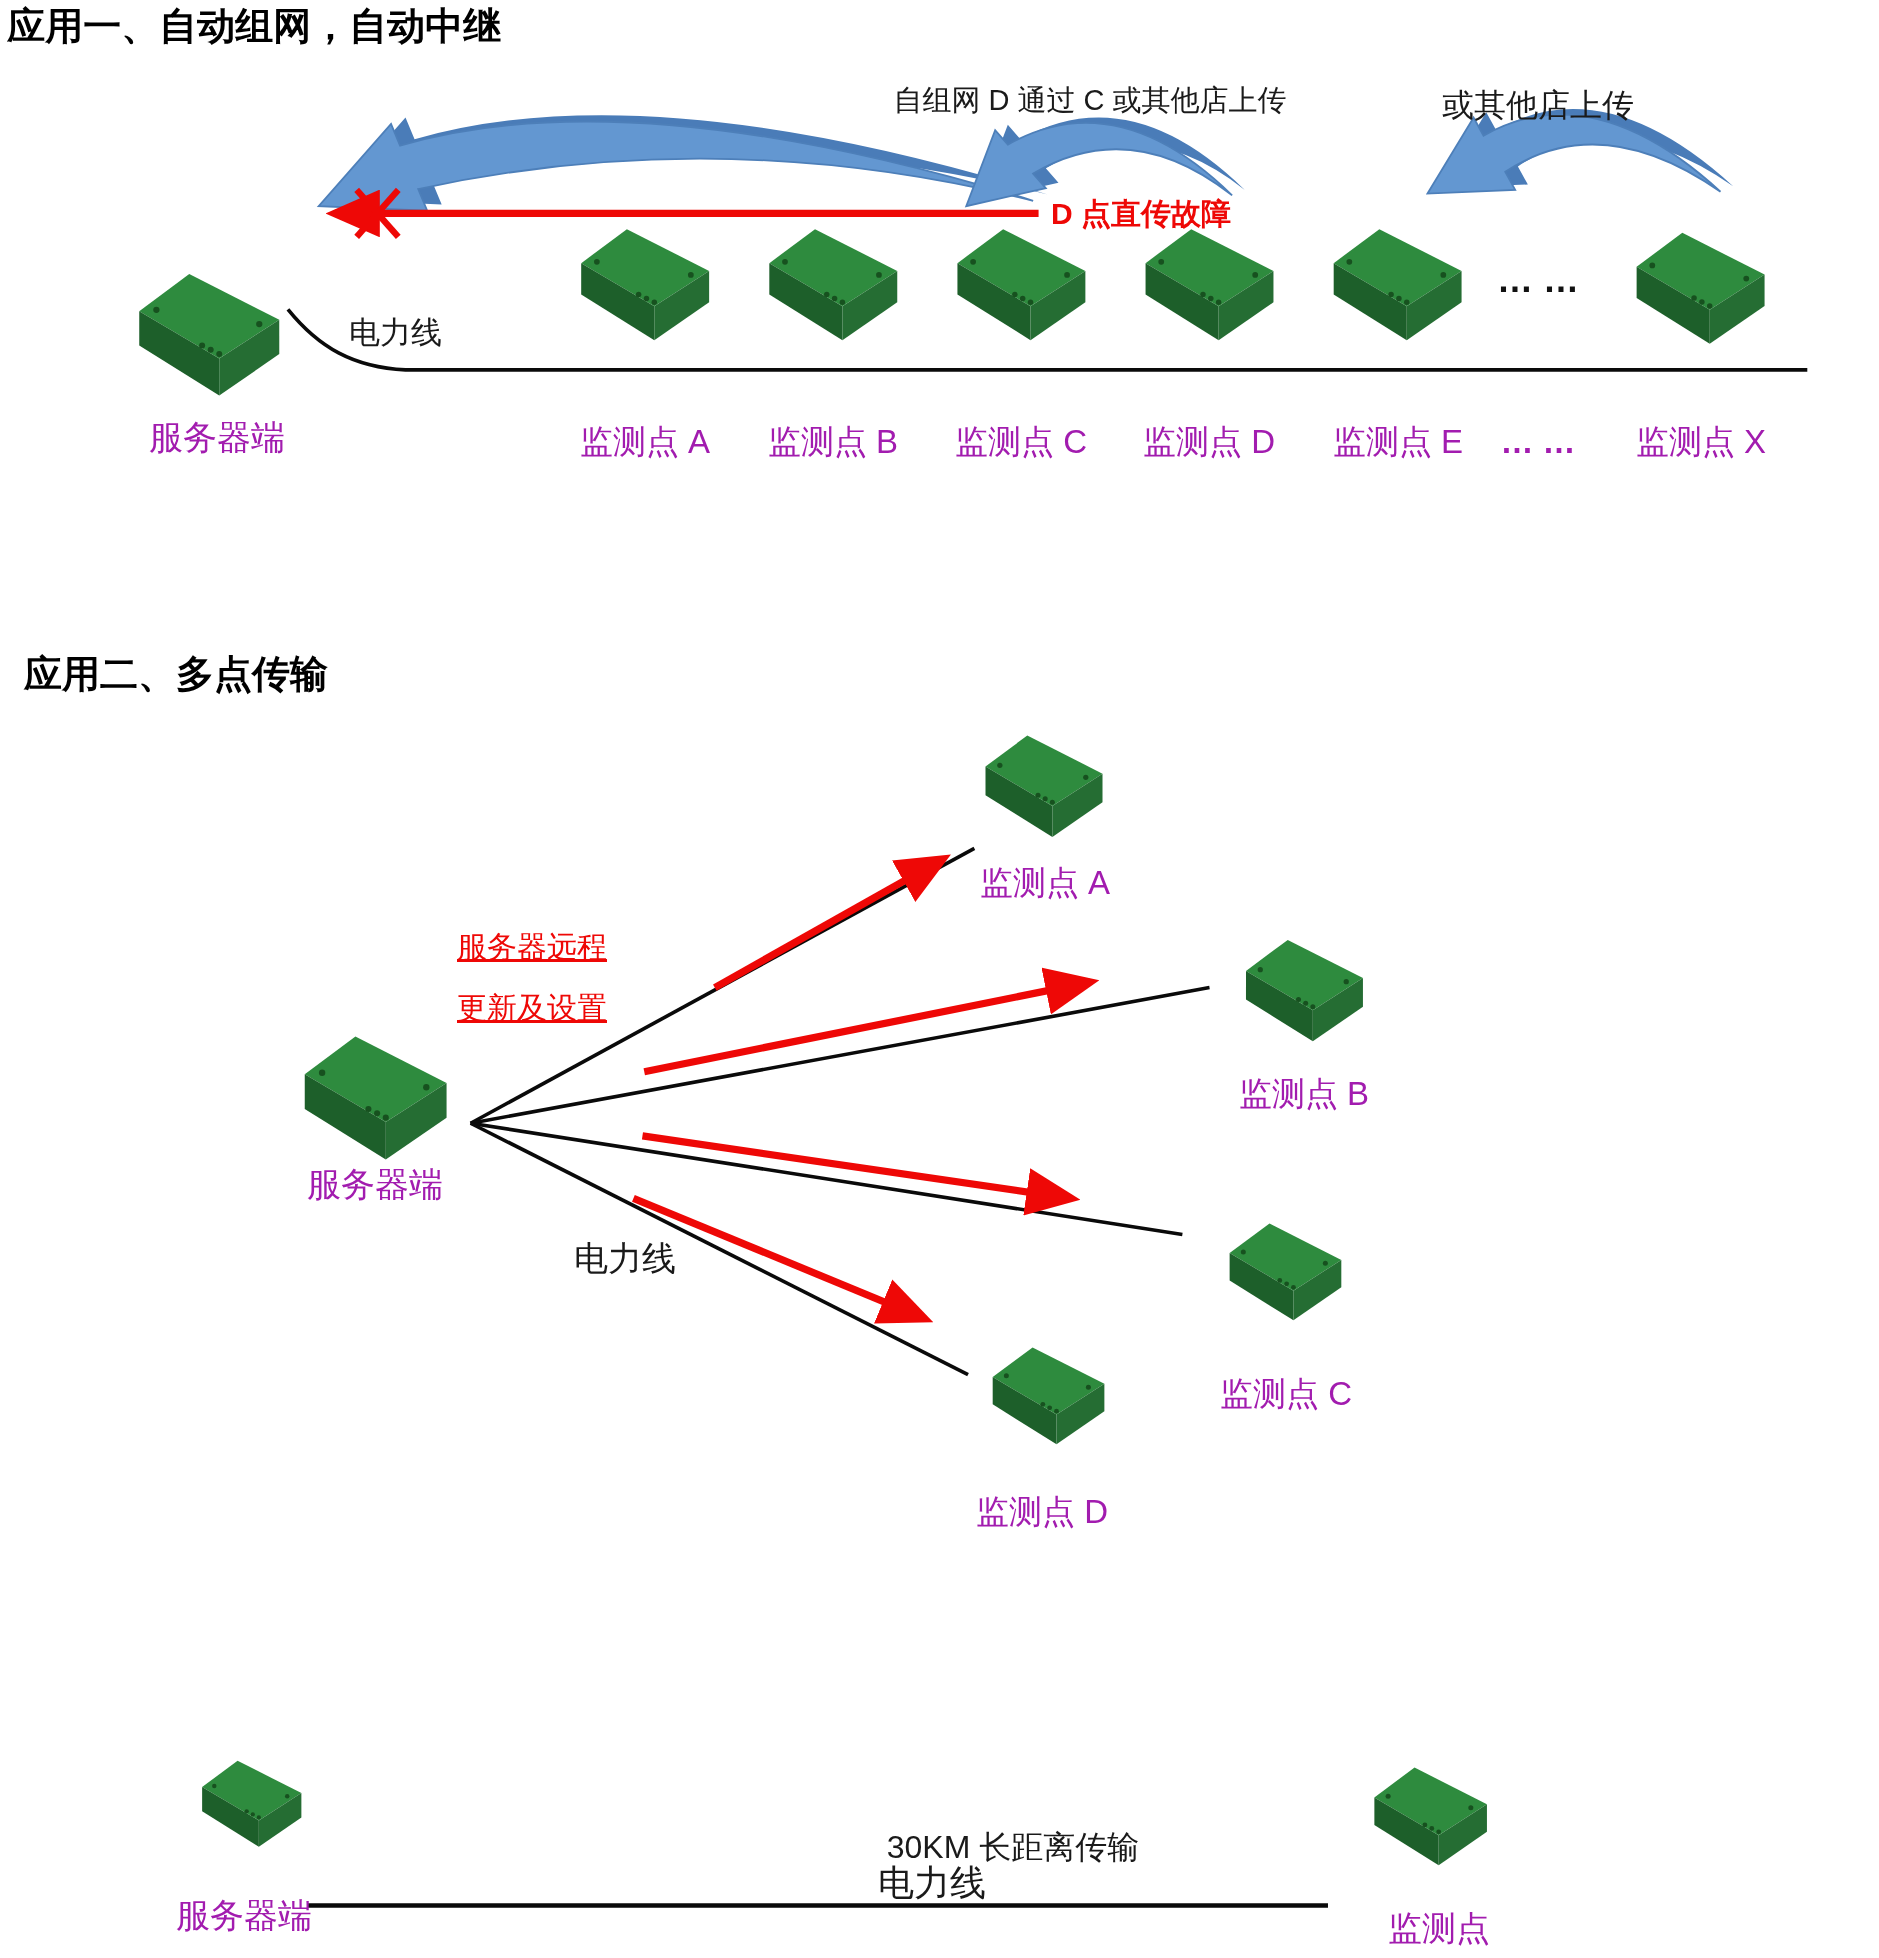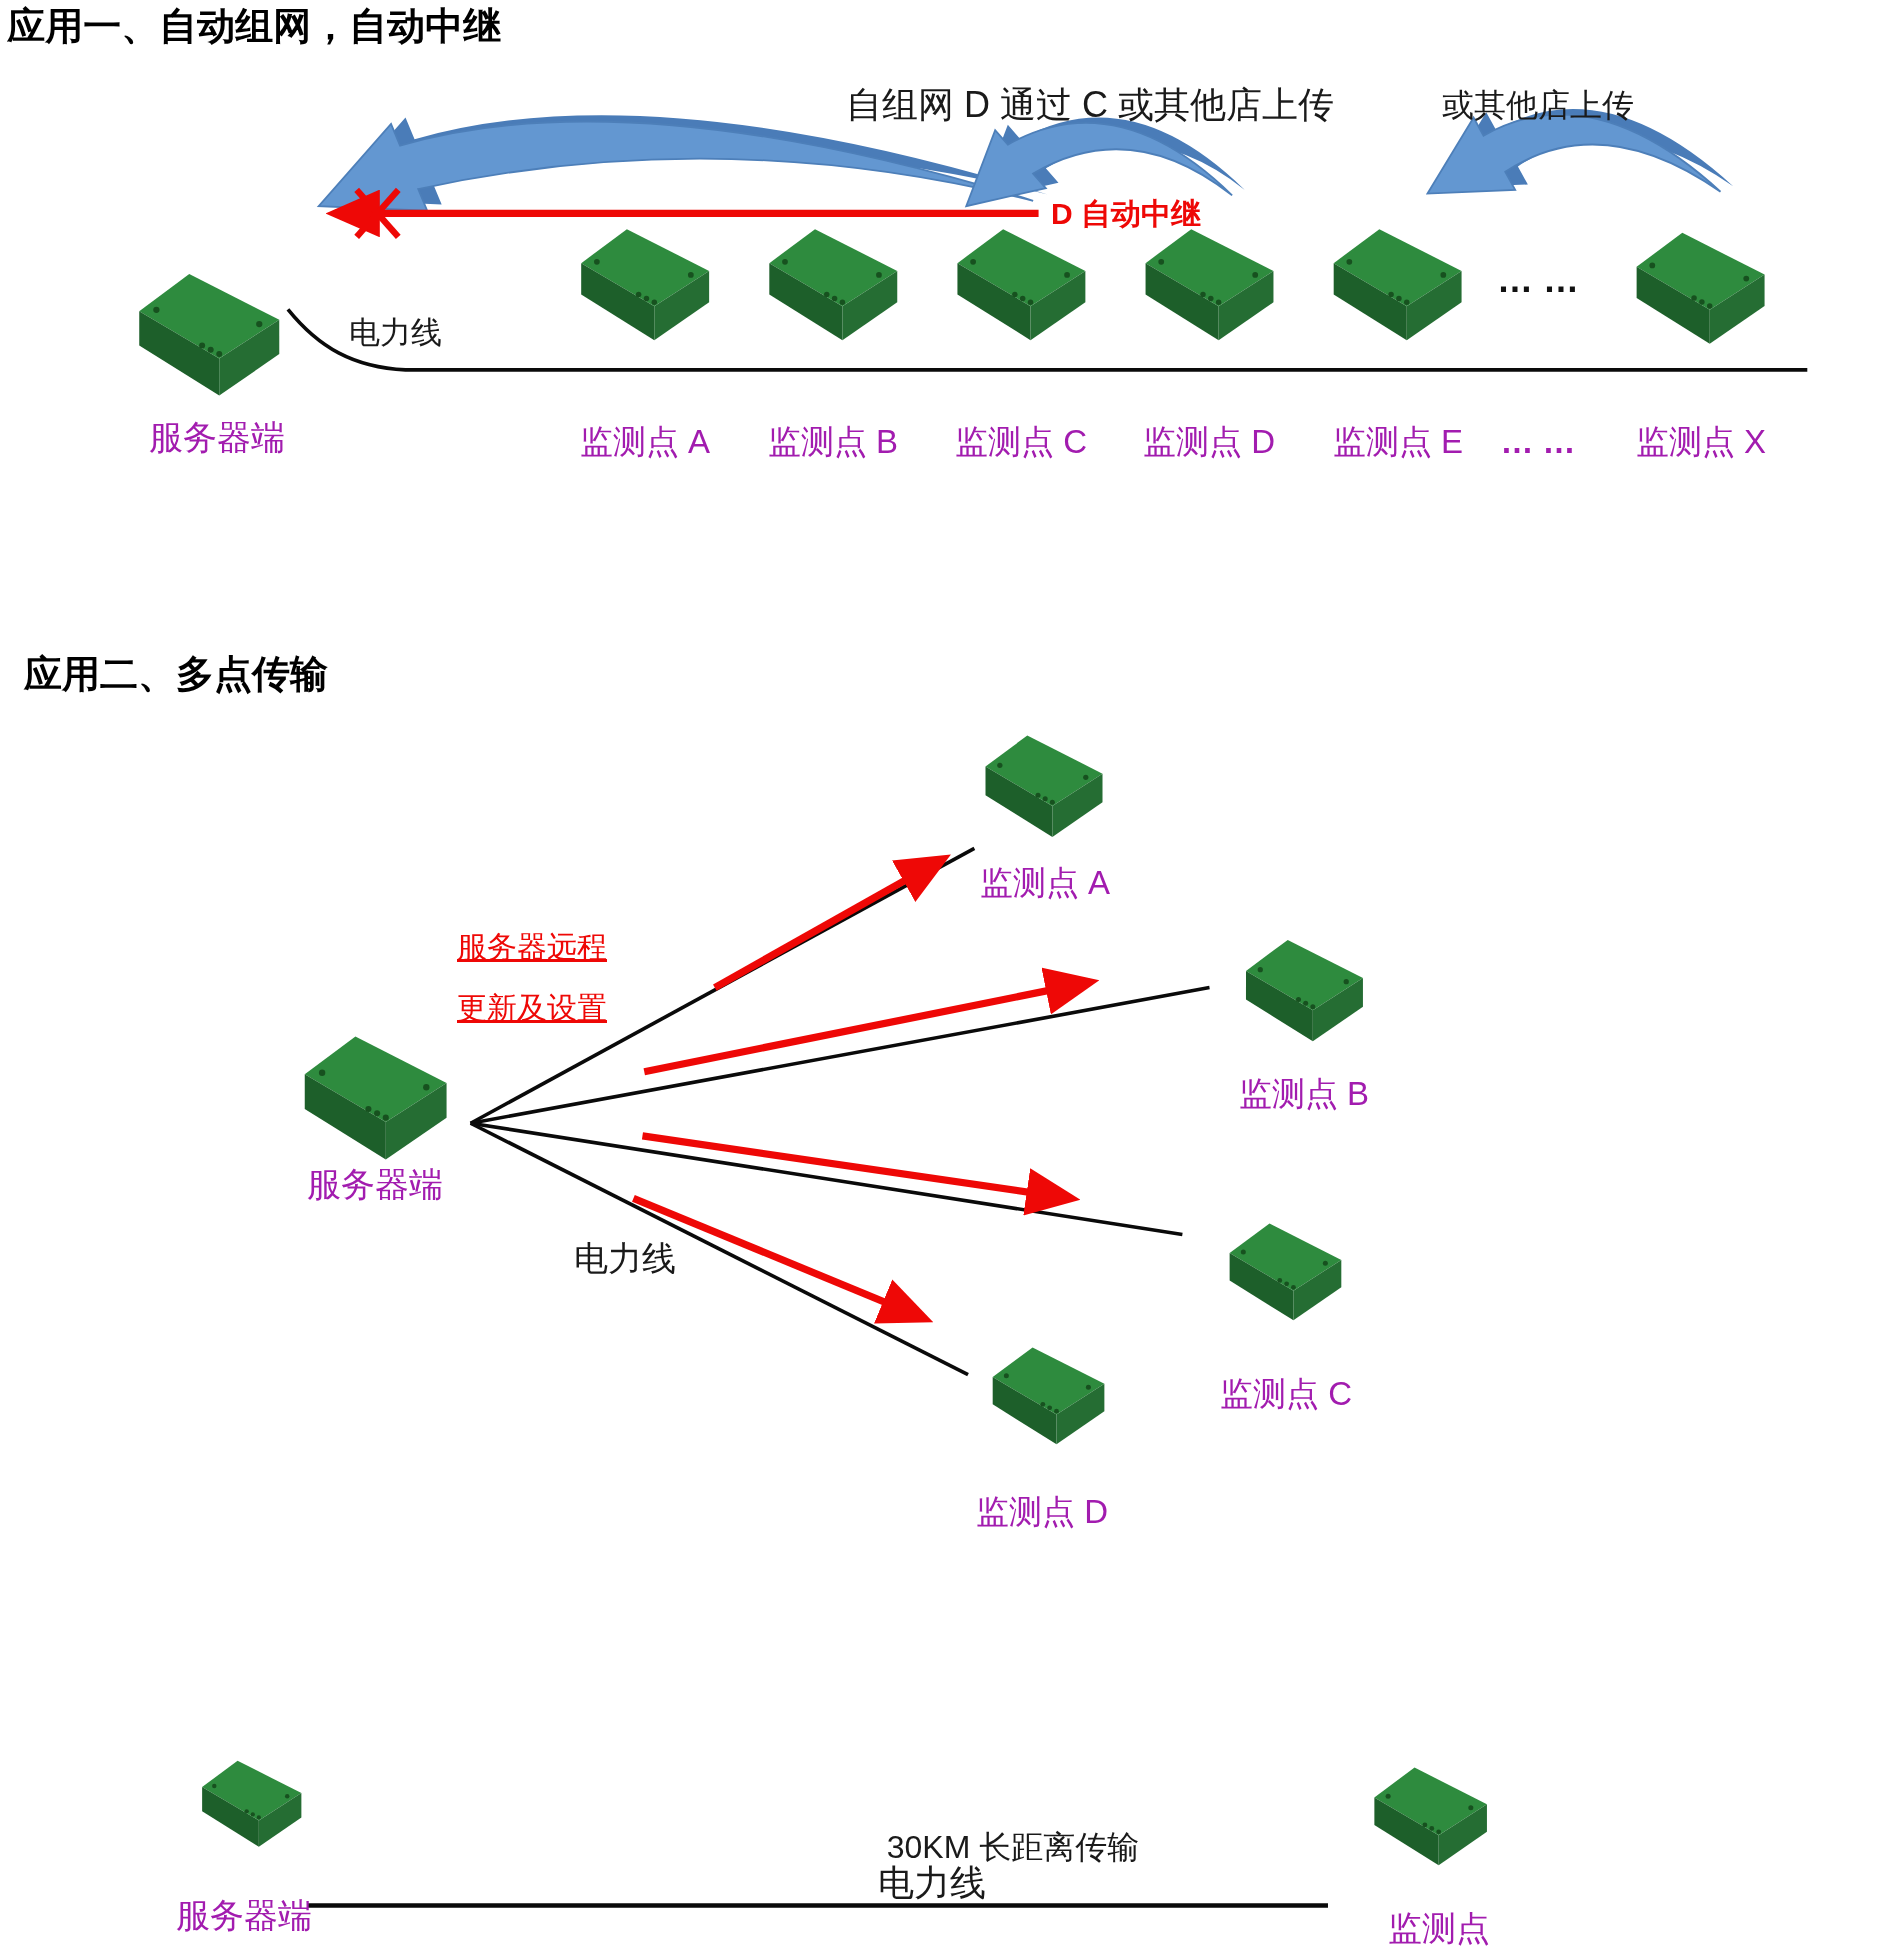--- a/index.html
+++ b/index.html
@@ -81,23 +81,23 @@
     <use href="#sym-device" x="1376" y="1036" width="132" height="120"></use>
     <use href="#sym-device" x="1358" y="1340" width="126" height="134"></use>
     <use href="#sym-device" x="1096" y="1477" width="126" height="134"></use>
 
     <line x1="340" y1="2107" x2="1468" y2="2107" stroke="#0a0a0a" stroke-width="5"></line>
     <use href="#sym-device" x="222" y="1930" width="112" height="130"></use>
     <use href="#sym-device" x="1518" y="1940" width="127" height="138"></use>
   </svg>
 
   <div class="txt title" style="left:7.2px;top:5.4px;">应用一、自动组网，自动中继</div>
-  <div class="txt caption center" style="left:1090px;top:84px;font-size:36px;">自组网 D 通过 C 或其他店上传</div>
+  <div class="txt caption center" style="left:1090px;top:84px;font-size:29px;">自组网 D 通过 C 或其他店上传</div>
   <div class="txt caption center" style="left:1538px;top:87px;font-size:32px;">或其他店上传</div>
-  <div class="txt redtxt fault" style="left:1051px;top:197px;">D 自动中继</div>
+  <div class="txt redtxt fault" style="left:1051px;top:197px;">D 点直传故障</div>
   <div class="txt caption" style="left:349px;top:315px;font-size:31px;">电力线</div>
   <div class="txt" style="left:1538px;top:259px;font-size:36px;font-weight:bold;transform:translateX(-50%);">… …</div>
 
   <div class="txt nodelabel" style="left:217px;top:418px;font-size:34px;">服务器端</div>
   <div class="txt nodelabel" style="left:645px;top:423px;">监测点 A</div>
   <div class="txt nodelabel" style="left:833px;top:423px;">监测点 B</div>
   <div class="txt nodelabel" style="left:1021px;top:423px;">监测点 C</div>
   <div class="txt nodelabel" style="left:1209px;top:423px;">监测点 D</div>
   <div class="txt nodelabel" style="left:1398px;top:423px;">监测点 E</div>
   <div class="txt nodelabel" style="left:1538px;top:423px;font-weight:bold;">… …</div>

